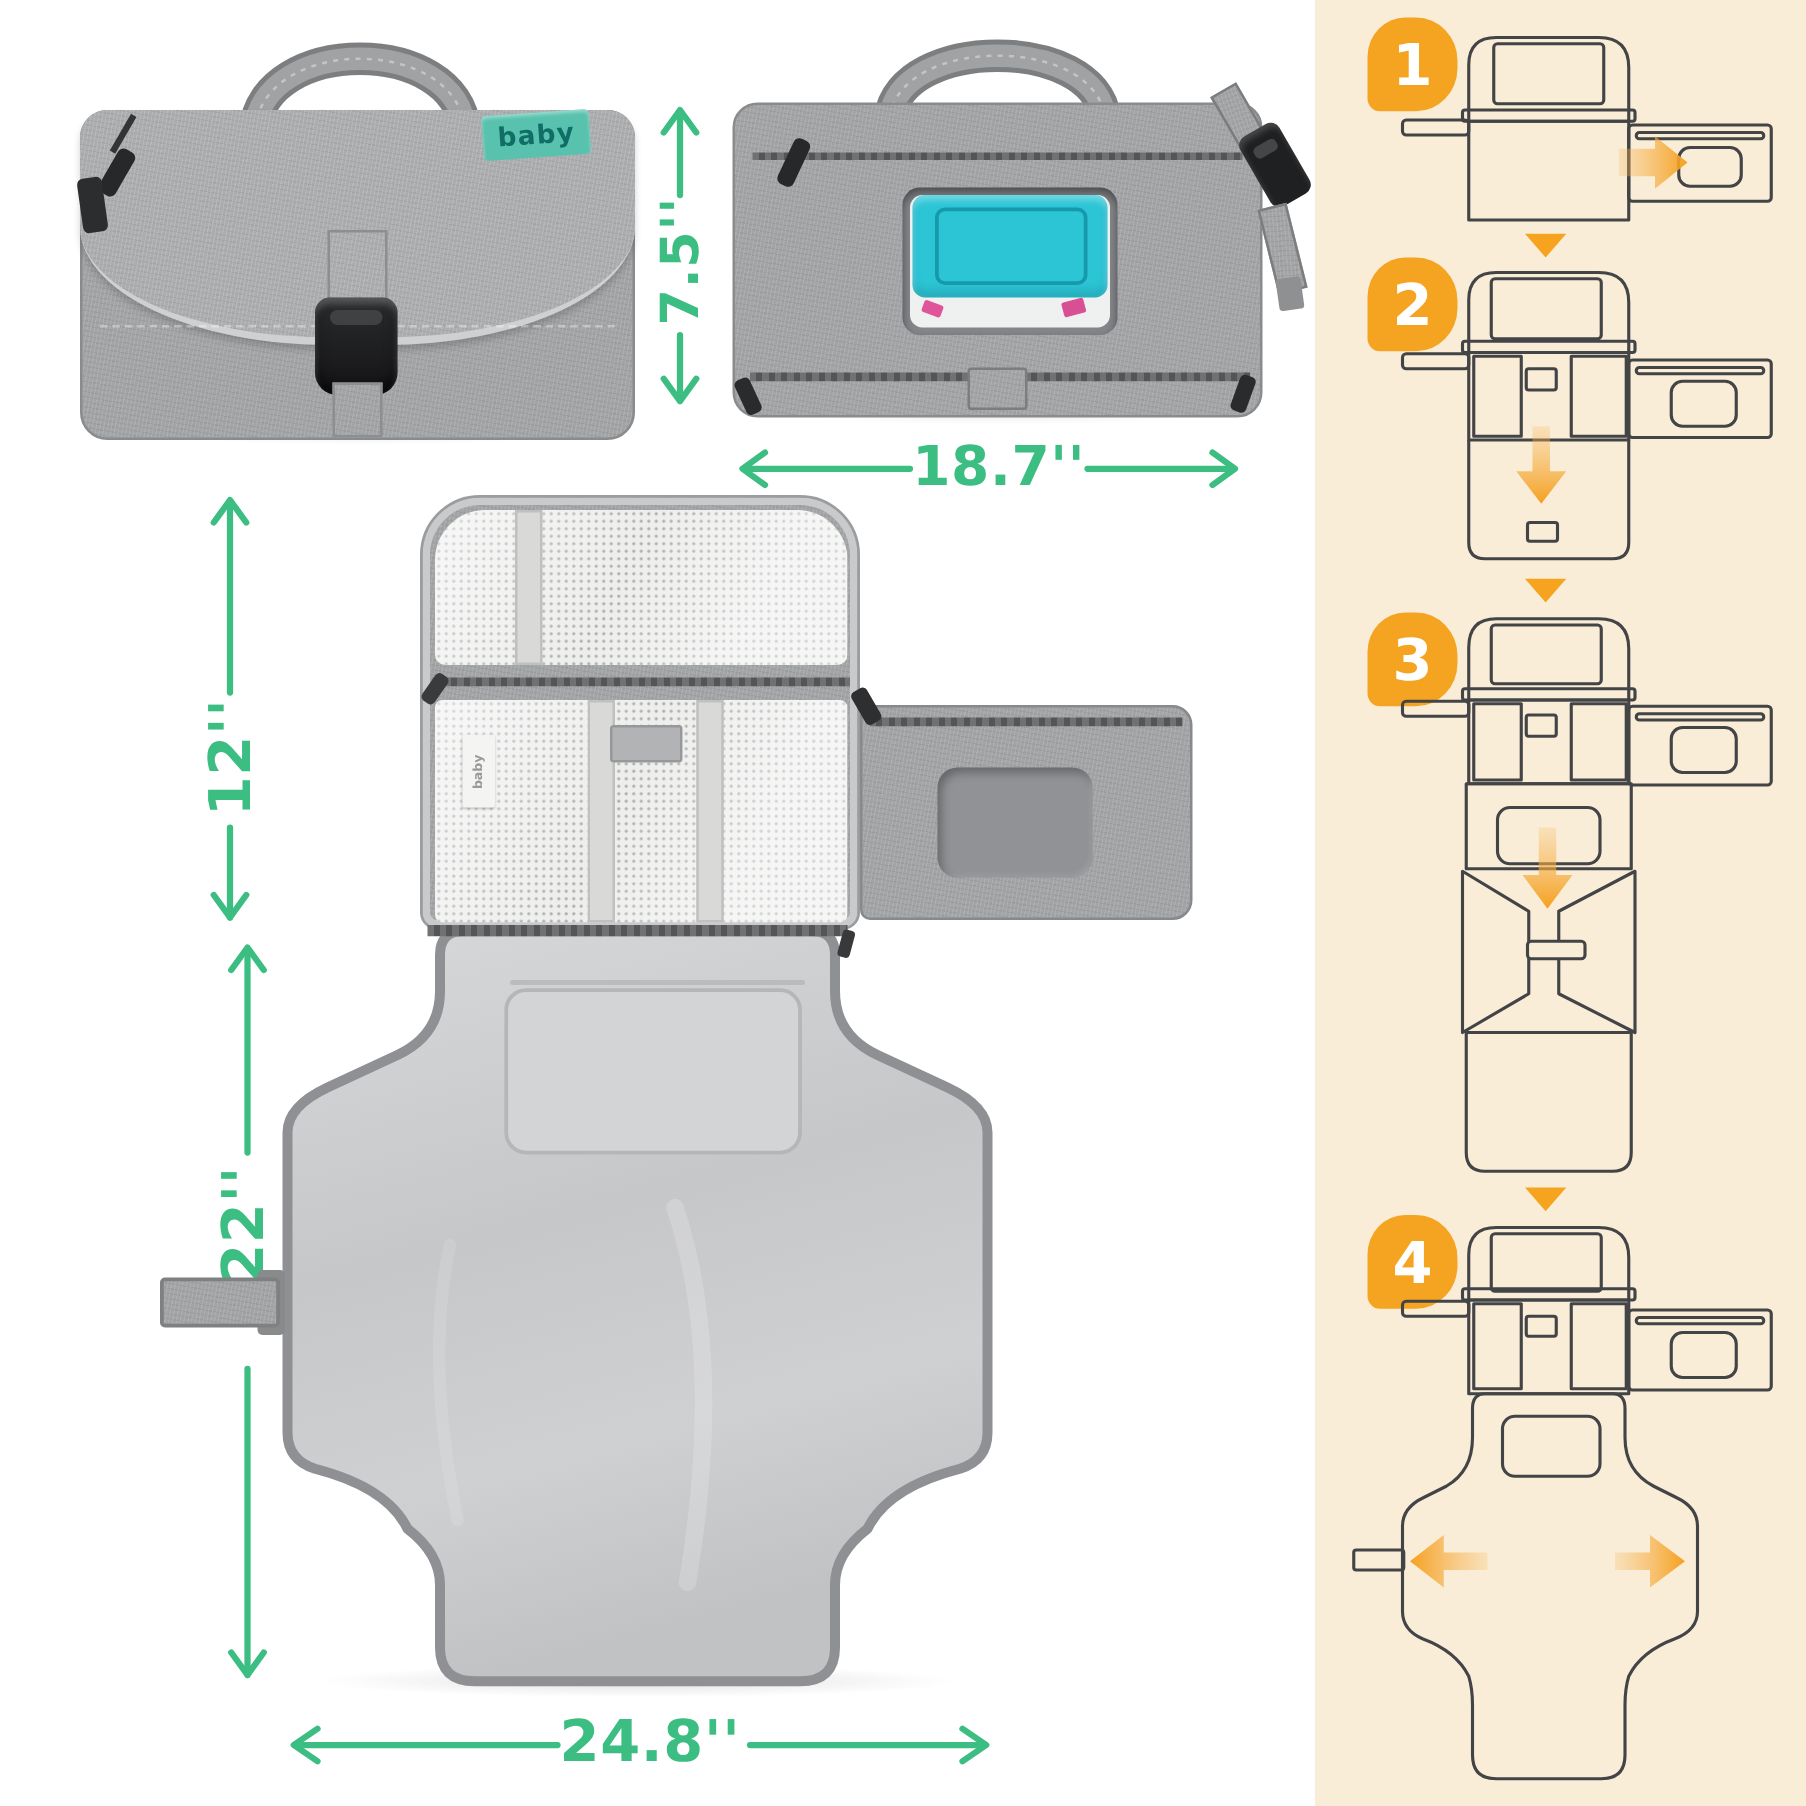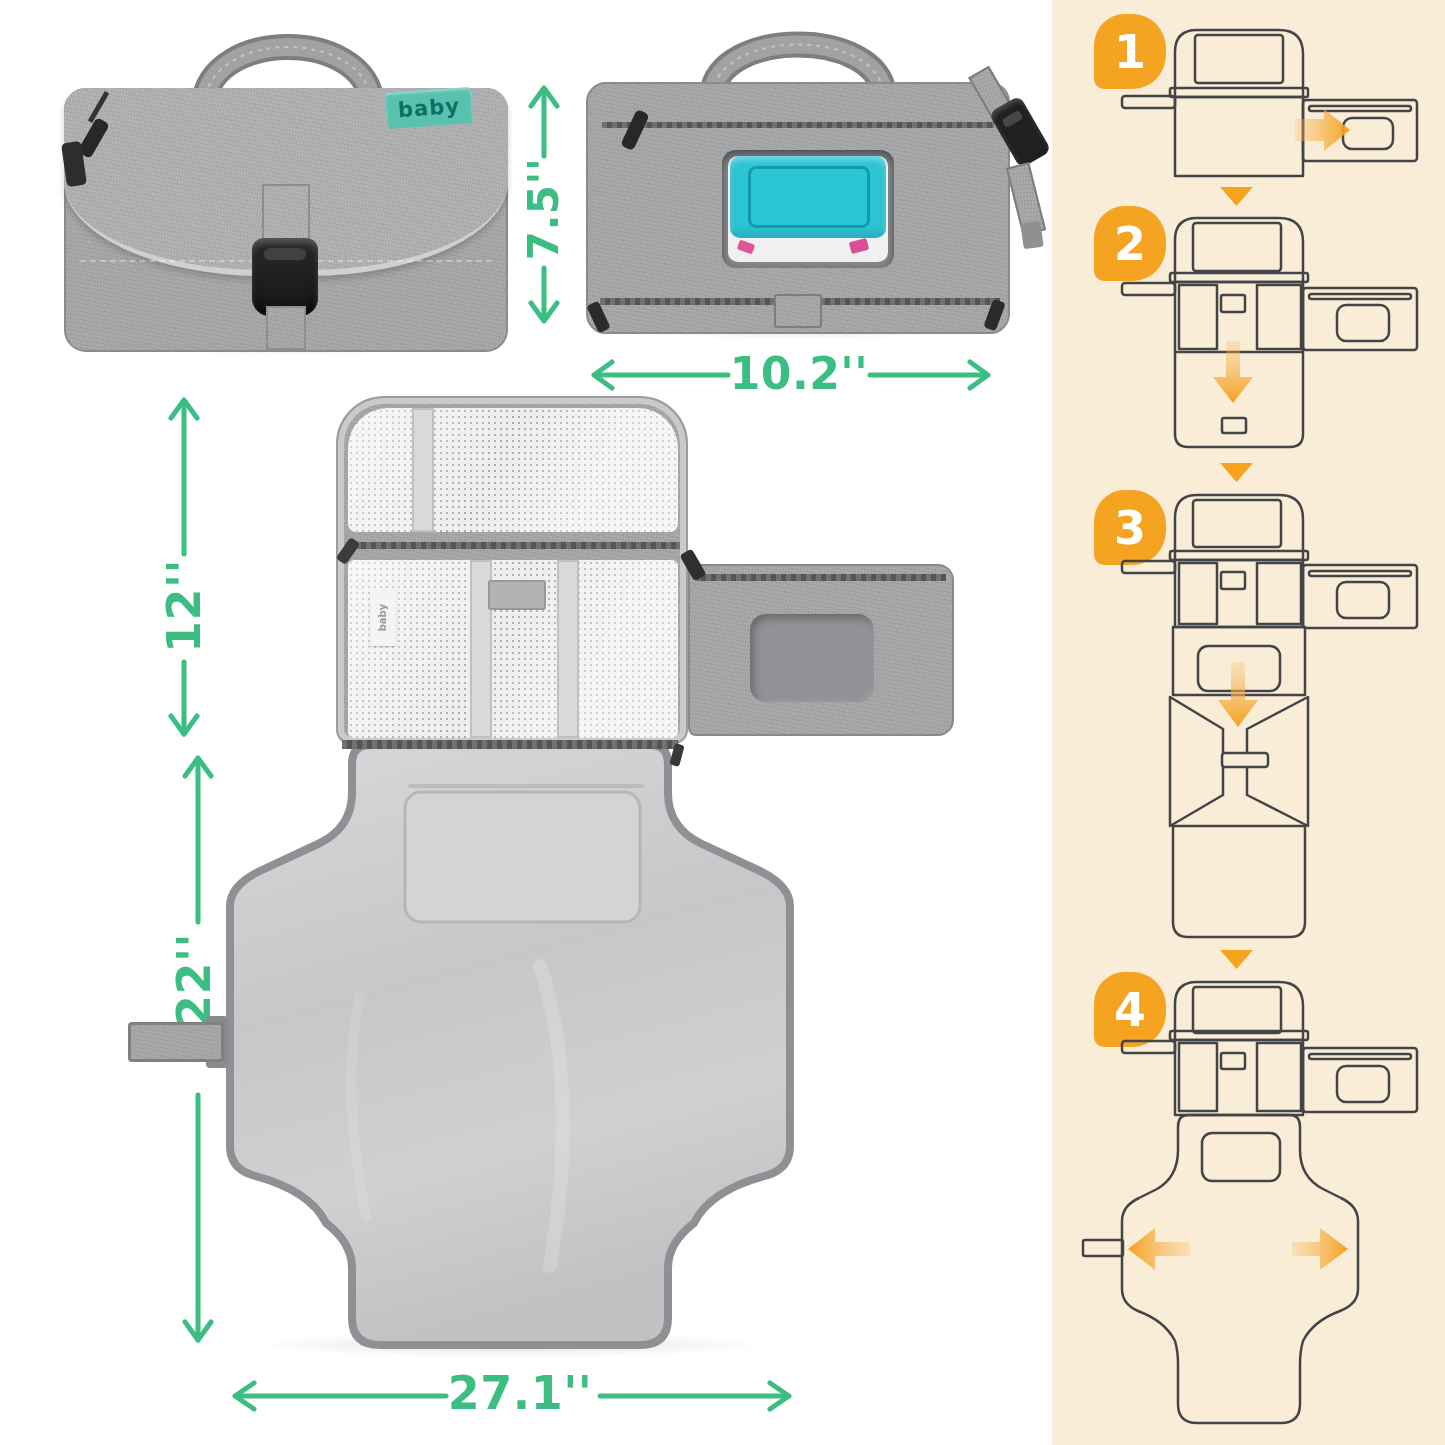--- a/index.html
+++ b/index.html
@@ -105,21 +105,21 @@
   <div class="abs dim dimv" style="left:482px;top:186px;width:122px;height:46px;font-size:42px;">7.5''</div>
 
   <svg class="abs" style="left:588px;top:352px;width:406px;height:46px;" viewBox="0 0 406 46">
     <g stroke="#3cbe83" stroke-width="5" fill="none" stroke-linecap="round" stroke-linejoin="round">
       <polyline points="24,10 6,23 24,36"></polyline>
       <line x1="8" y1="23" x2="140" y2="23"></line>
       <line x1="282" y1="23" x2="398" y2="23"></line>
       <polyline points="382,10 400,23 382,36"></polyline>
     </g>
   </svg>
-  <div class="abs dim" style="left:624px;top:348px;width:350px;height:50px;">10.2''</div>
+  <div class="abs dim" style="left:624px;top:348px;width:350px;height:50px;">18.7''</div>
 
   <svg class="abs" style="left:158px;top:394px;width:52px;height:348px;" viewBox="0 0 52 348">
     <g stroke="#3cbe83" stroke-width="5" fill="none" stroke-linecap="round" stroke-linejoin="round">
       <polyline points="13,24 26,6 39,24"></polyline>
       <line x1="26" y1="8" x2="26" y2="160"></line>
       <line x1="26" y1="268" x2="26" y2="340"></line>
       <polyline points="13,322 26,340 39,322"></polyline>
     </g>
   </svg>
   <div class="abs dim dimv" style="left:129px;top:583px;width:110px;height:46px;font-size:46px;">12''</div>
@@ -135,21 +135,21 @@
   <div class="abs dim dimv" style="left:144px;top:957px;width:100px;height:46px;font-size:46px;">22''</div>
 
   <svg class="abs" style="left:228px;top:1372px;width:570px;height:48px;" viewBox="0 0 570 48">
     <g stroke="#3cbe83" stroke-width="5" fill="none" stroke-linecap="round" stroke-linejoin="round">
       <polyline points="26,11 7,24 26,37"></polyline>
       <line x1="9" y1="24" x2="218" y2="24"></line>
       <line x1="372" y1="24" x2="560" y2="24"></line>
       <polyline points="542,11 561,24 542,37"></polyline>
     </g>
   </svg>
-  <div class="abs dim" style="left:420px;top:1368px;width:200px;height:50px;font-size:46px;">27.1''</div>
+  <div class="abs dim" style="left:420px;top:1368px;width:200px;height:50px;font-size:46px;">24.8''</div>
 
   <svg class="abs" style="left:210px;top:736px;width:590px;height:620px;" viewBox="0 0 590 620">
     <defs>
       <linearGradient id="pg" x1="0" y1="0" x2="0.25" y2="1">
         <stop offset="0" stop-color="#d7d8da"></stop>
         <stop offset="0.45" stop-color="#c6c7c9"></stop>
         <stop offset="0.75" stop-color="#cfd0d2"></stop>
         <stop offset="1" stop-color="#c1c2c4"></stop>
       </linearGradient>
     </defs>

